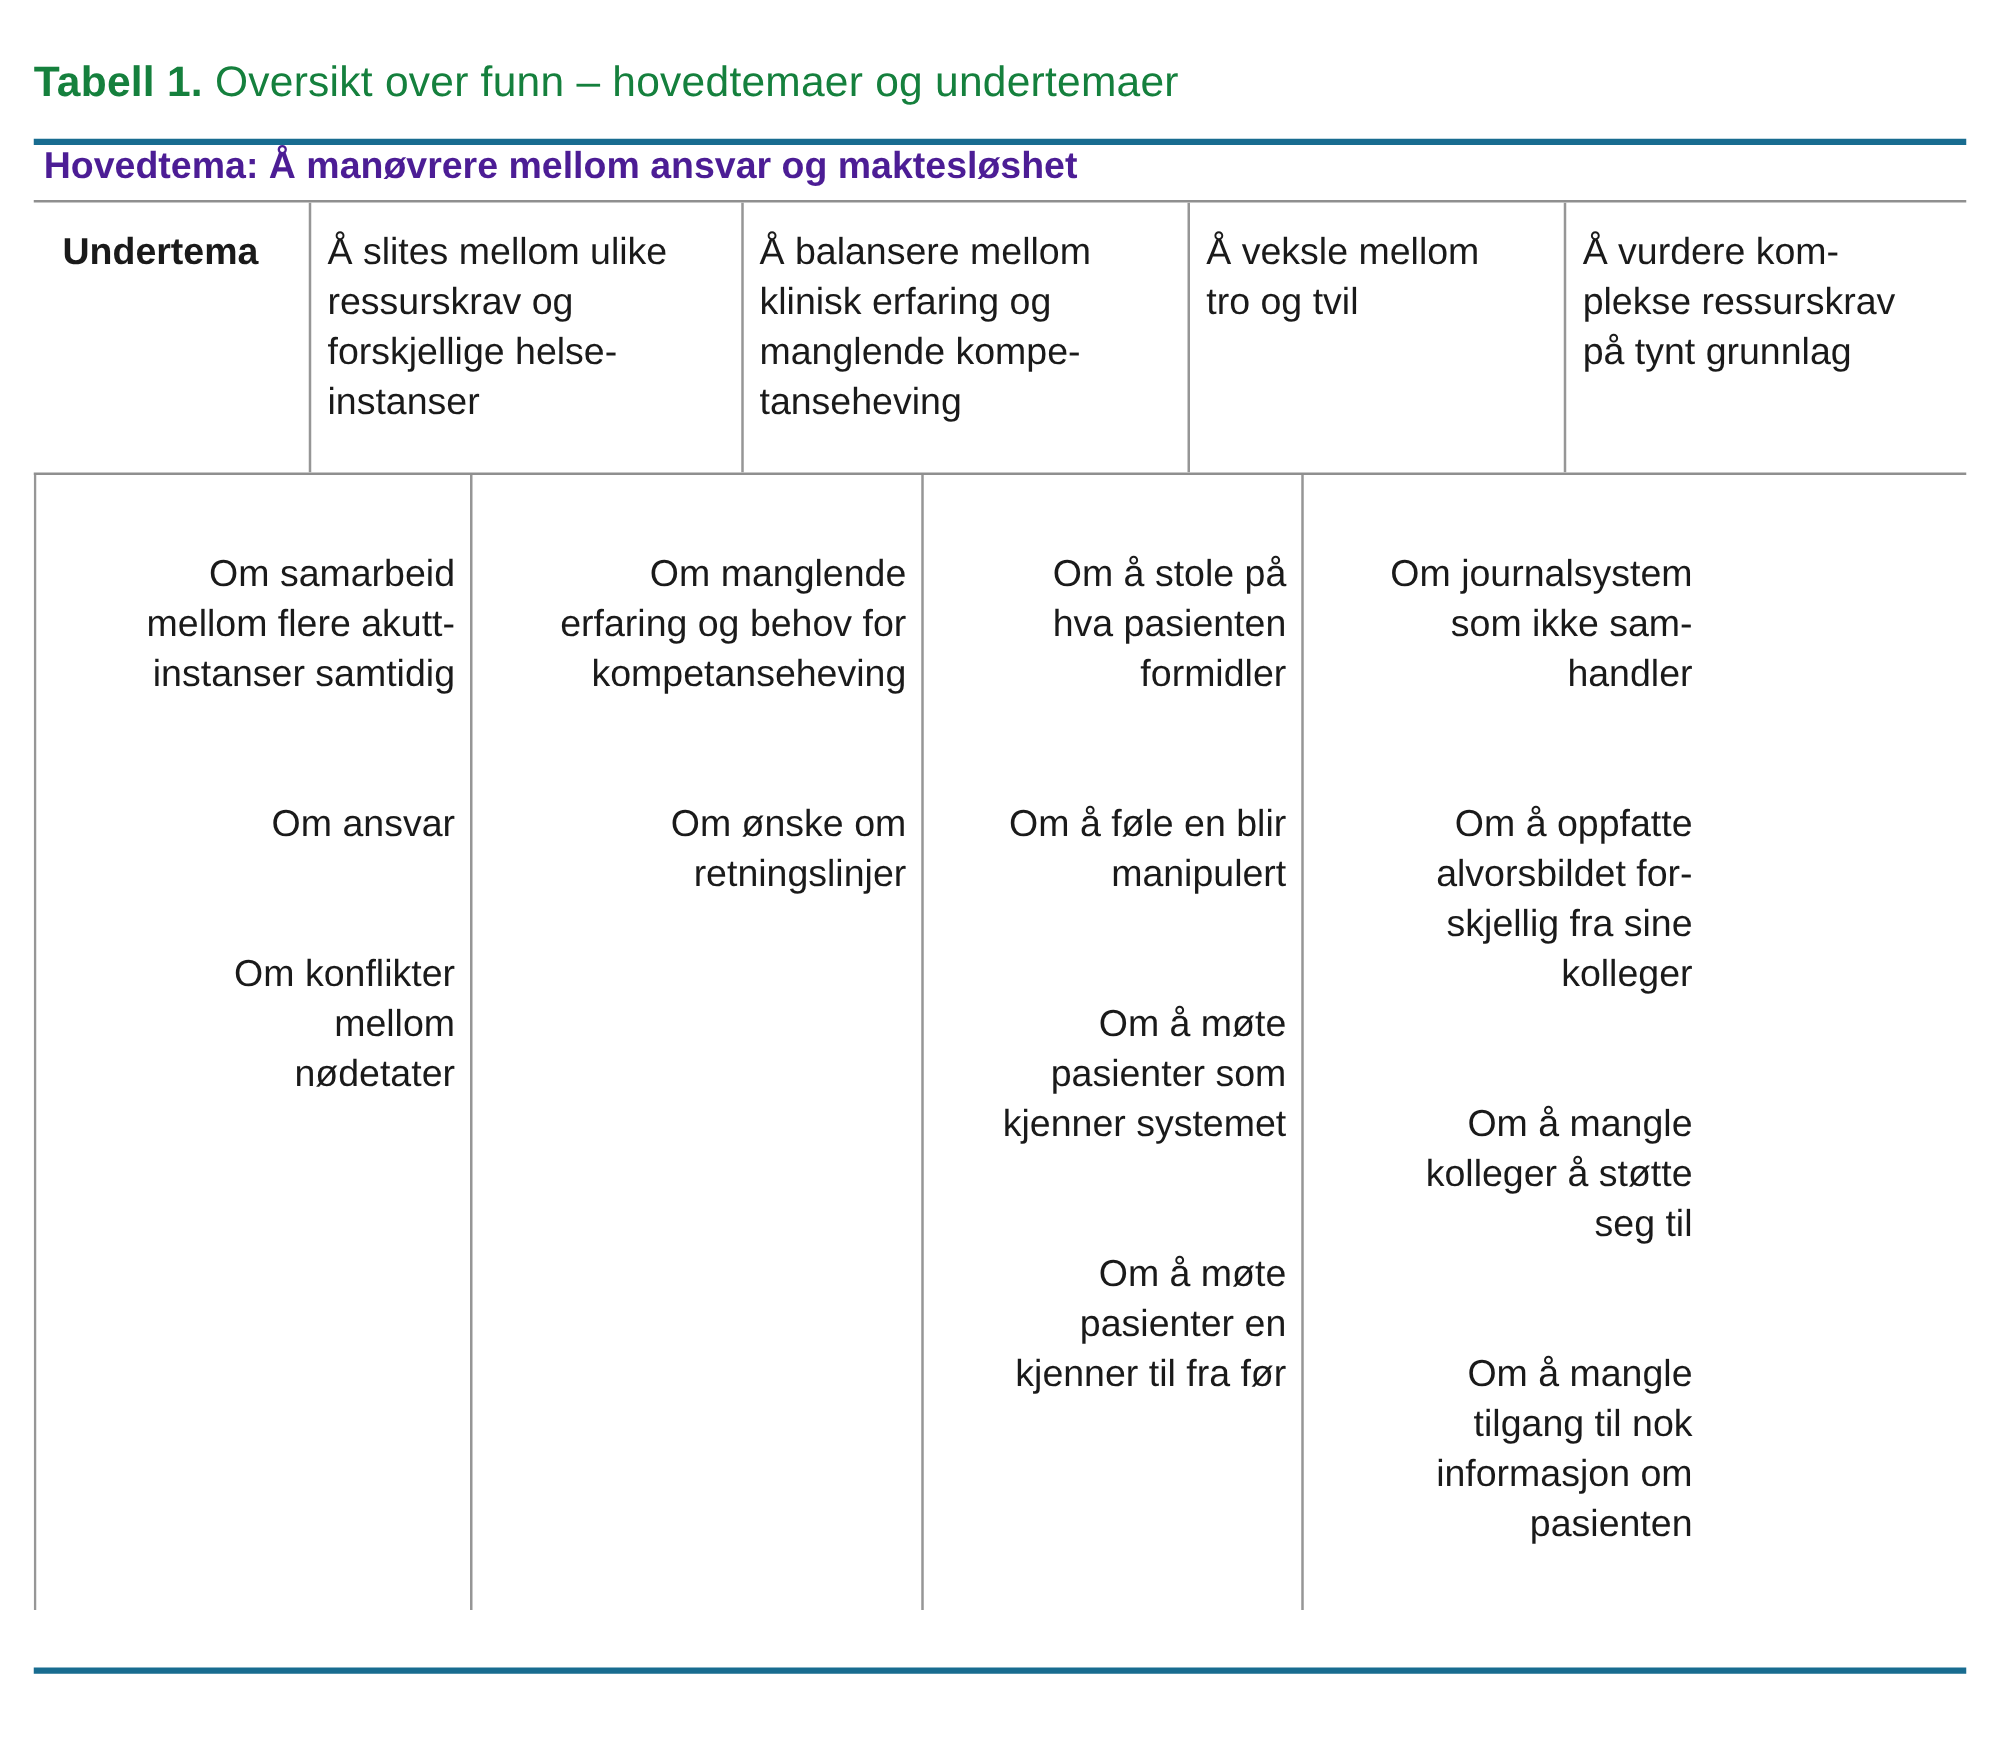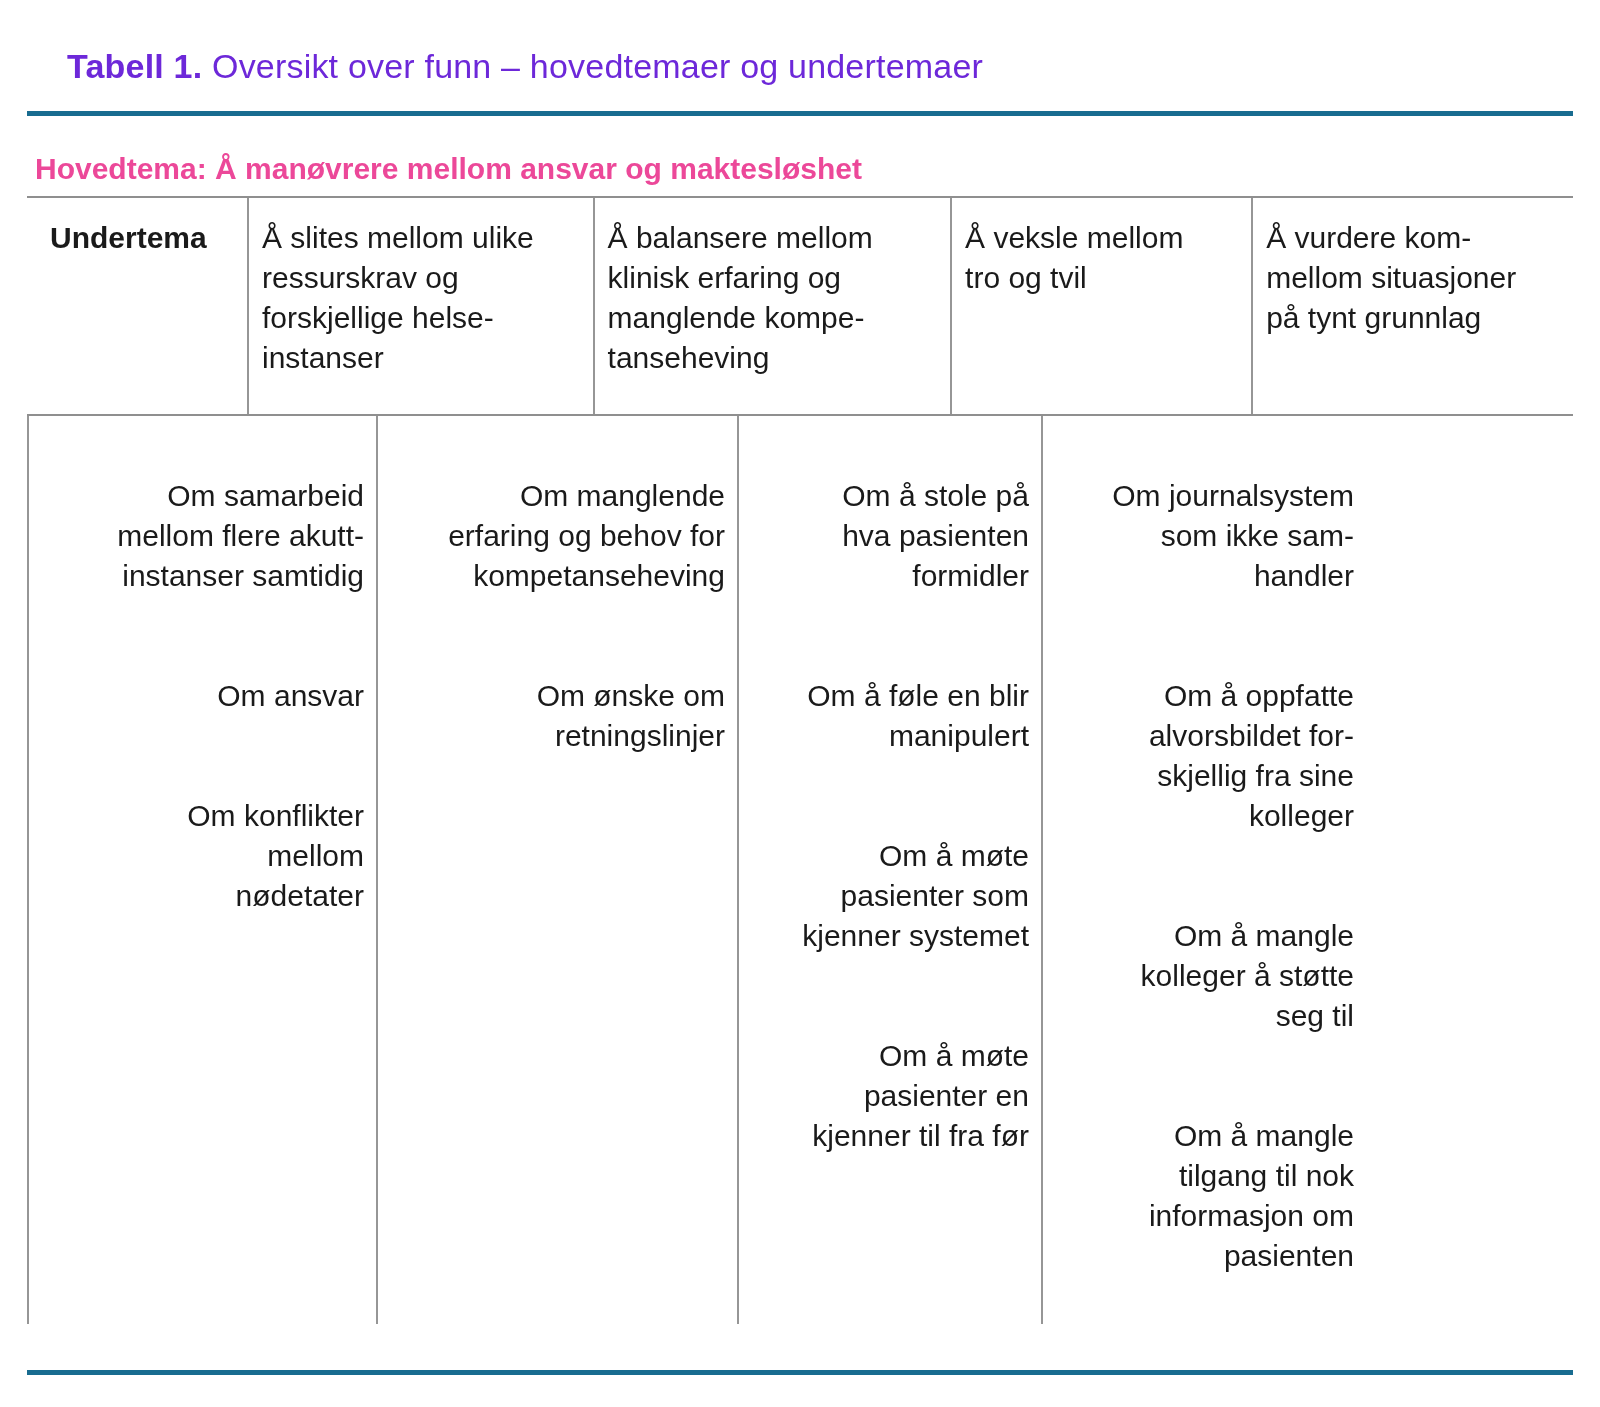--- a/index.html
+++ b/index.html
@@ -18,45 +18,43 @@
   .page {
     box-sizing: border-box;
     width: 1600px;
     height: 1407px;
     padding: 0 27px;
   }
   .table-title {
     padding-top: 46px;
     font-size: 34px;
     line-height: 40px;
-    color: #6d28d9;
+    color: #15803d;
     letter-spacing: 0.2px;
-    margin-left: 40px;
   }
   .table-title .bold {
     font-weight: 700;
   }
   .accent-rule {
     height: 5px;
     background: #186c90;
     border: none;
   }
   .rule-top {
     margin-top: 25px;
   }
   .rule-bottom {
     margin-top: 46px;
   }
   .hovedtema-heading {
-    margin-top: 36px;
     padding-left: 8px;
     font-size: 30px;
     line-height: 34px;
     font-weight: 700;
-    color: #ec4899;
+    color: #4c1d95;
   }
   .findings-table {
     margin-top: 10px;
     border-top: 2px solid #8f8f8f;
   }
   .trow {
     display: flex;
     overflow: hidden;
   }
   .trow + .trow {
@@ -115,21 +113,21 @@
 ressurskrav og
 forskjellige helse-
 instanser</div>
       <div class="cell cell-content col-2">Å balansere mellom
 klinisk erfaring og
 manglende kompe-
 tanseheving</div>
       <div class="cell cell-content col-3">Å veksle mellom
 tro og tvil</div>
       <div class="cell cell-content col-4">Å vurdere kom-
-mellom situasjoner
+plekse ressurskrav
 på tynt grunnlag</div>
     </div>
 
     <div class="trow row-koder">
 
       <div class="cell cell-content col-1">
         <div class="para">Om samarbeid
 mellom flere akutt-
 instanser samtidig</div>
         <div class="para">Om ansvar</div>

